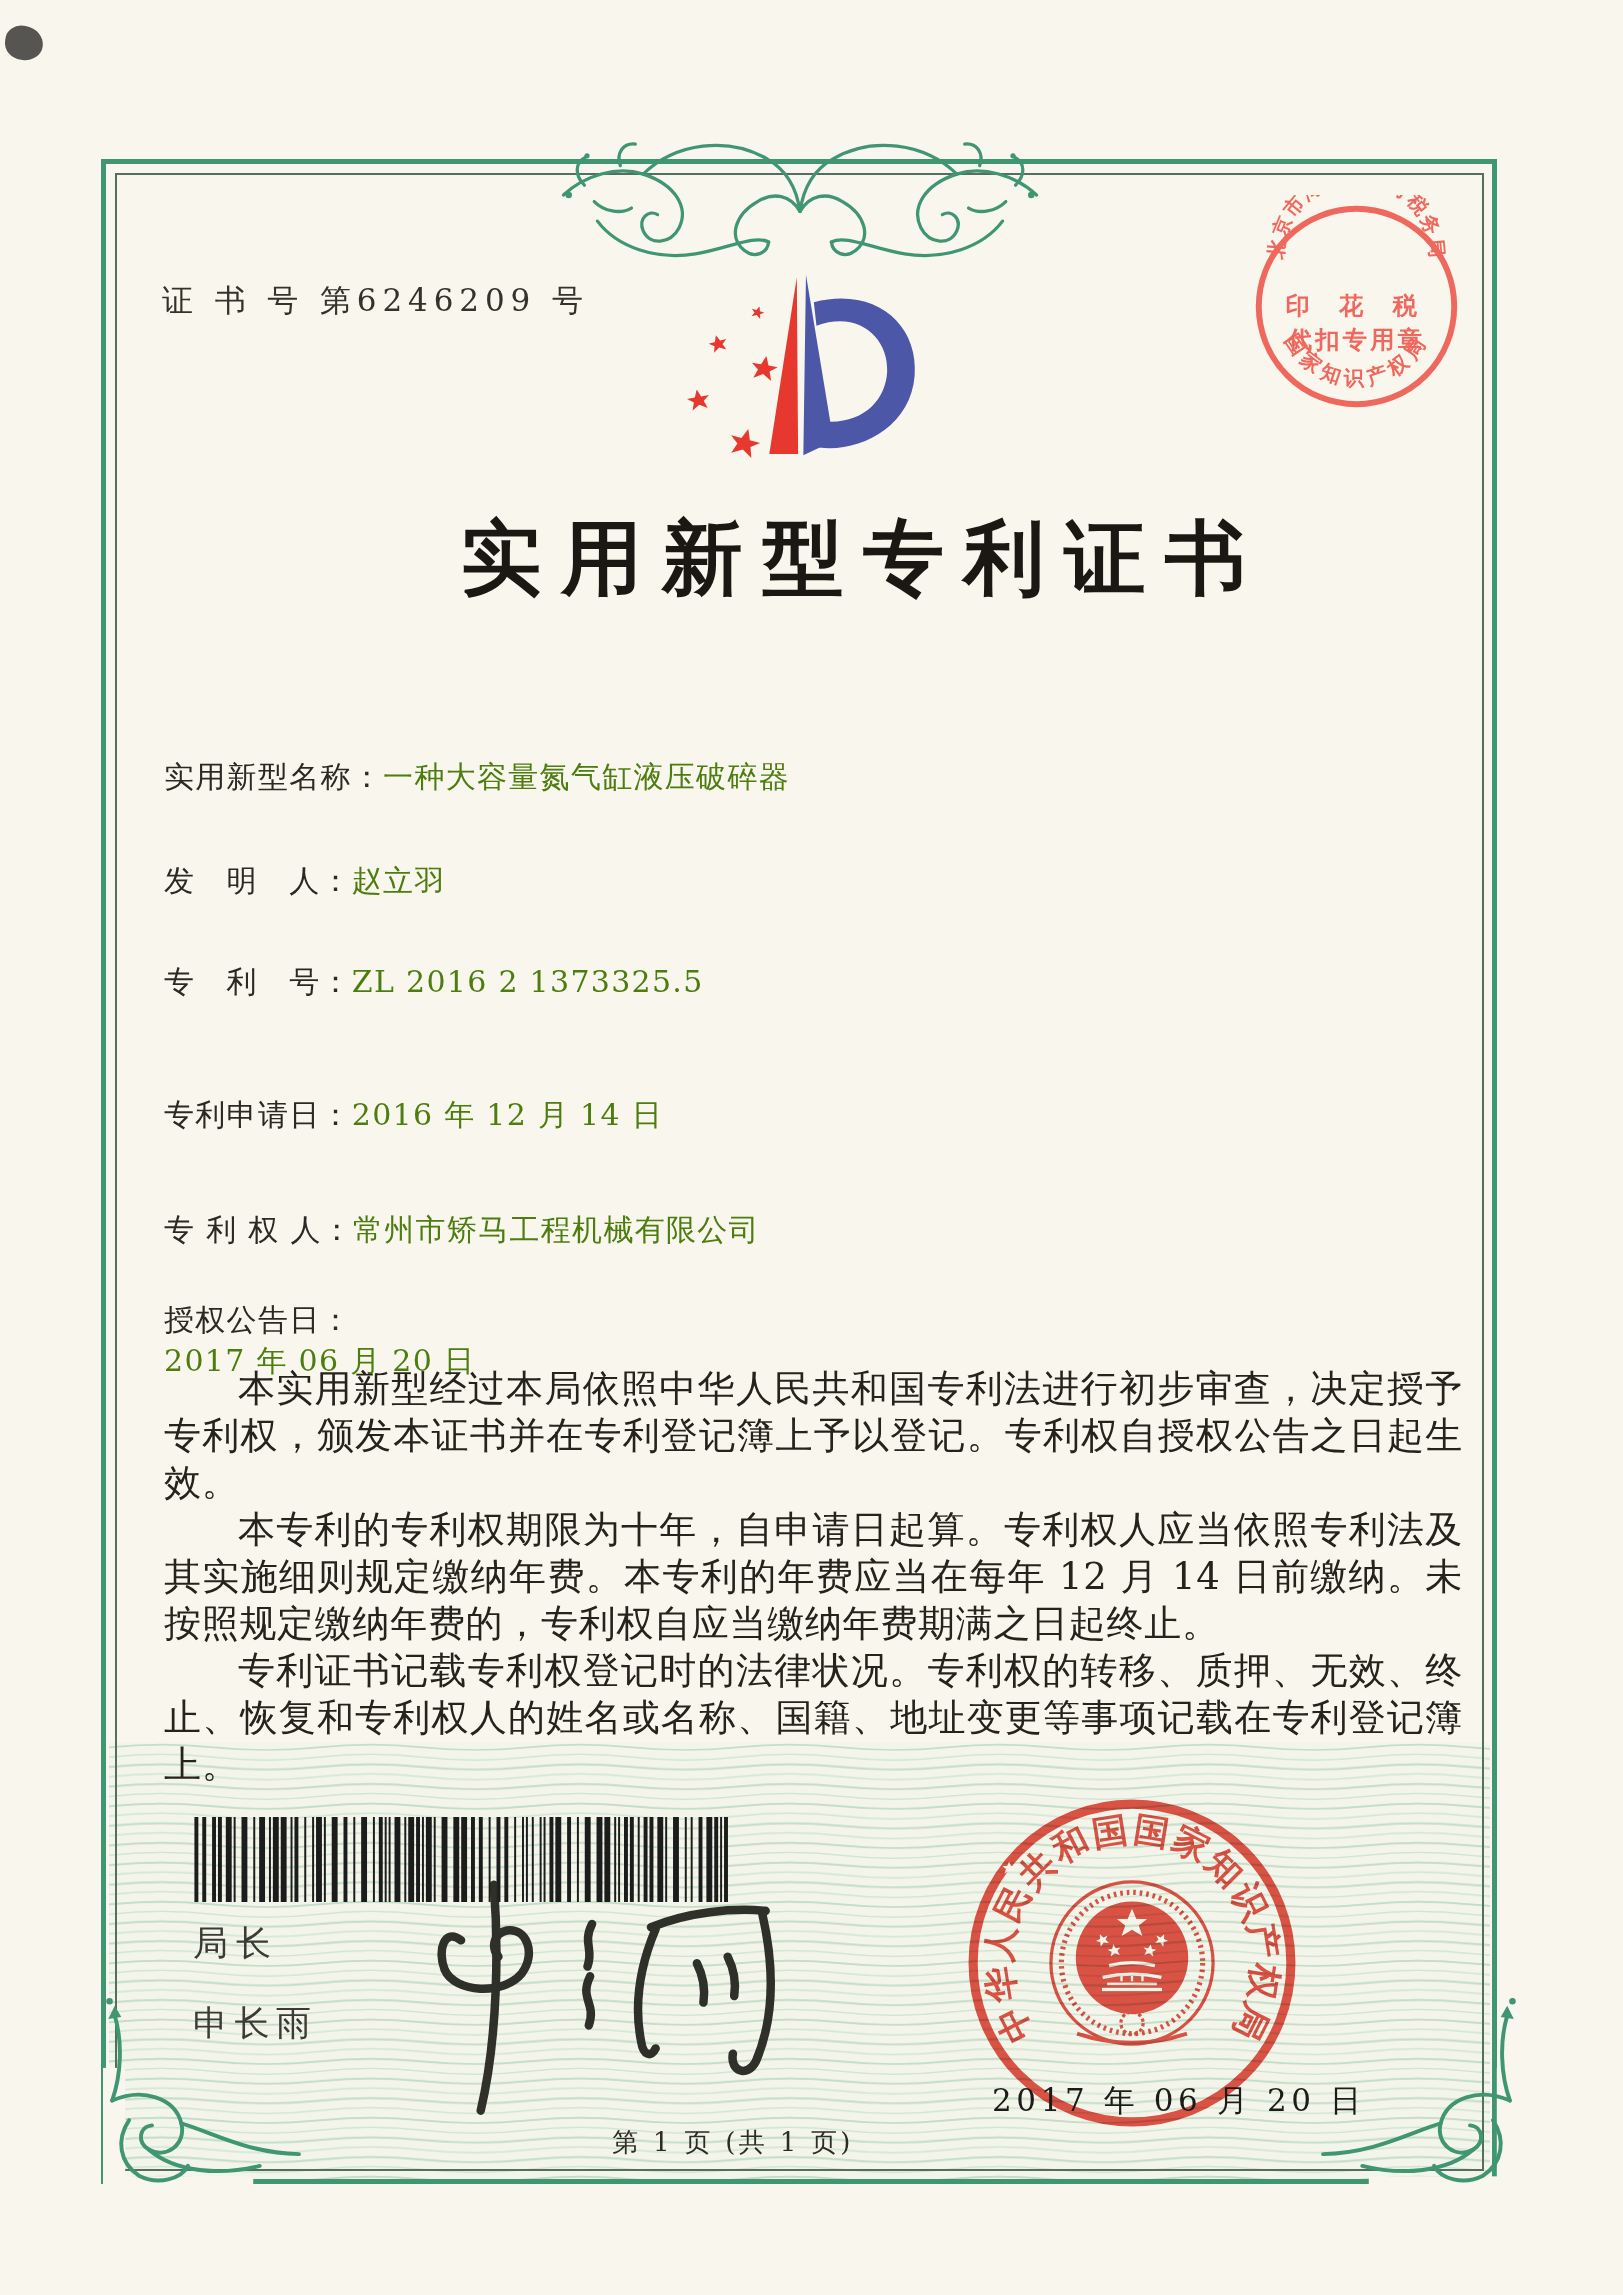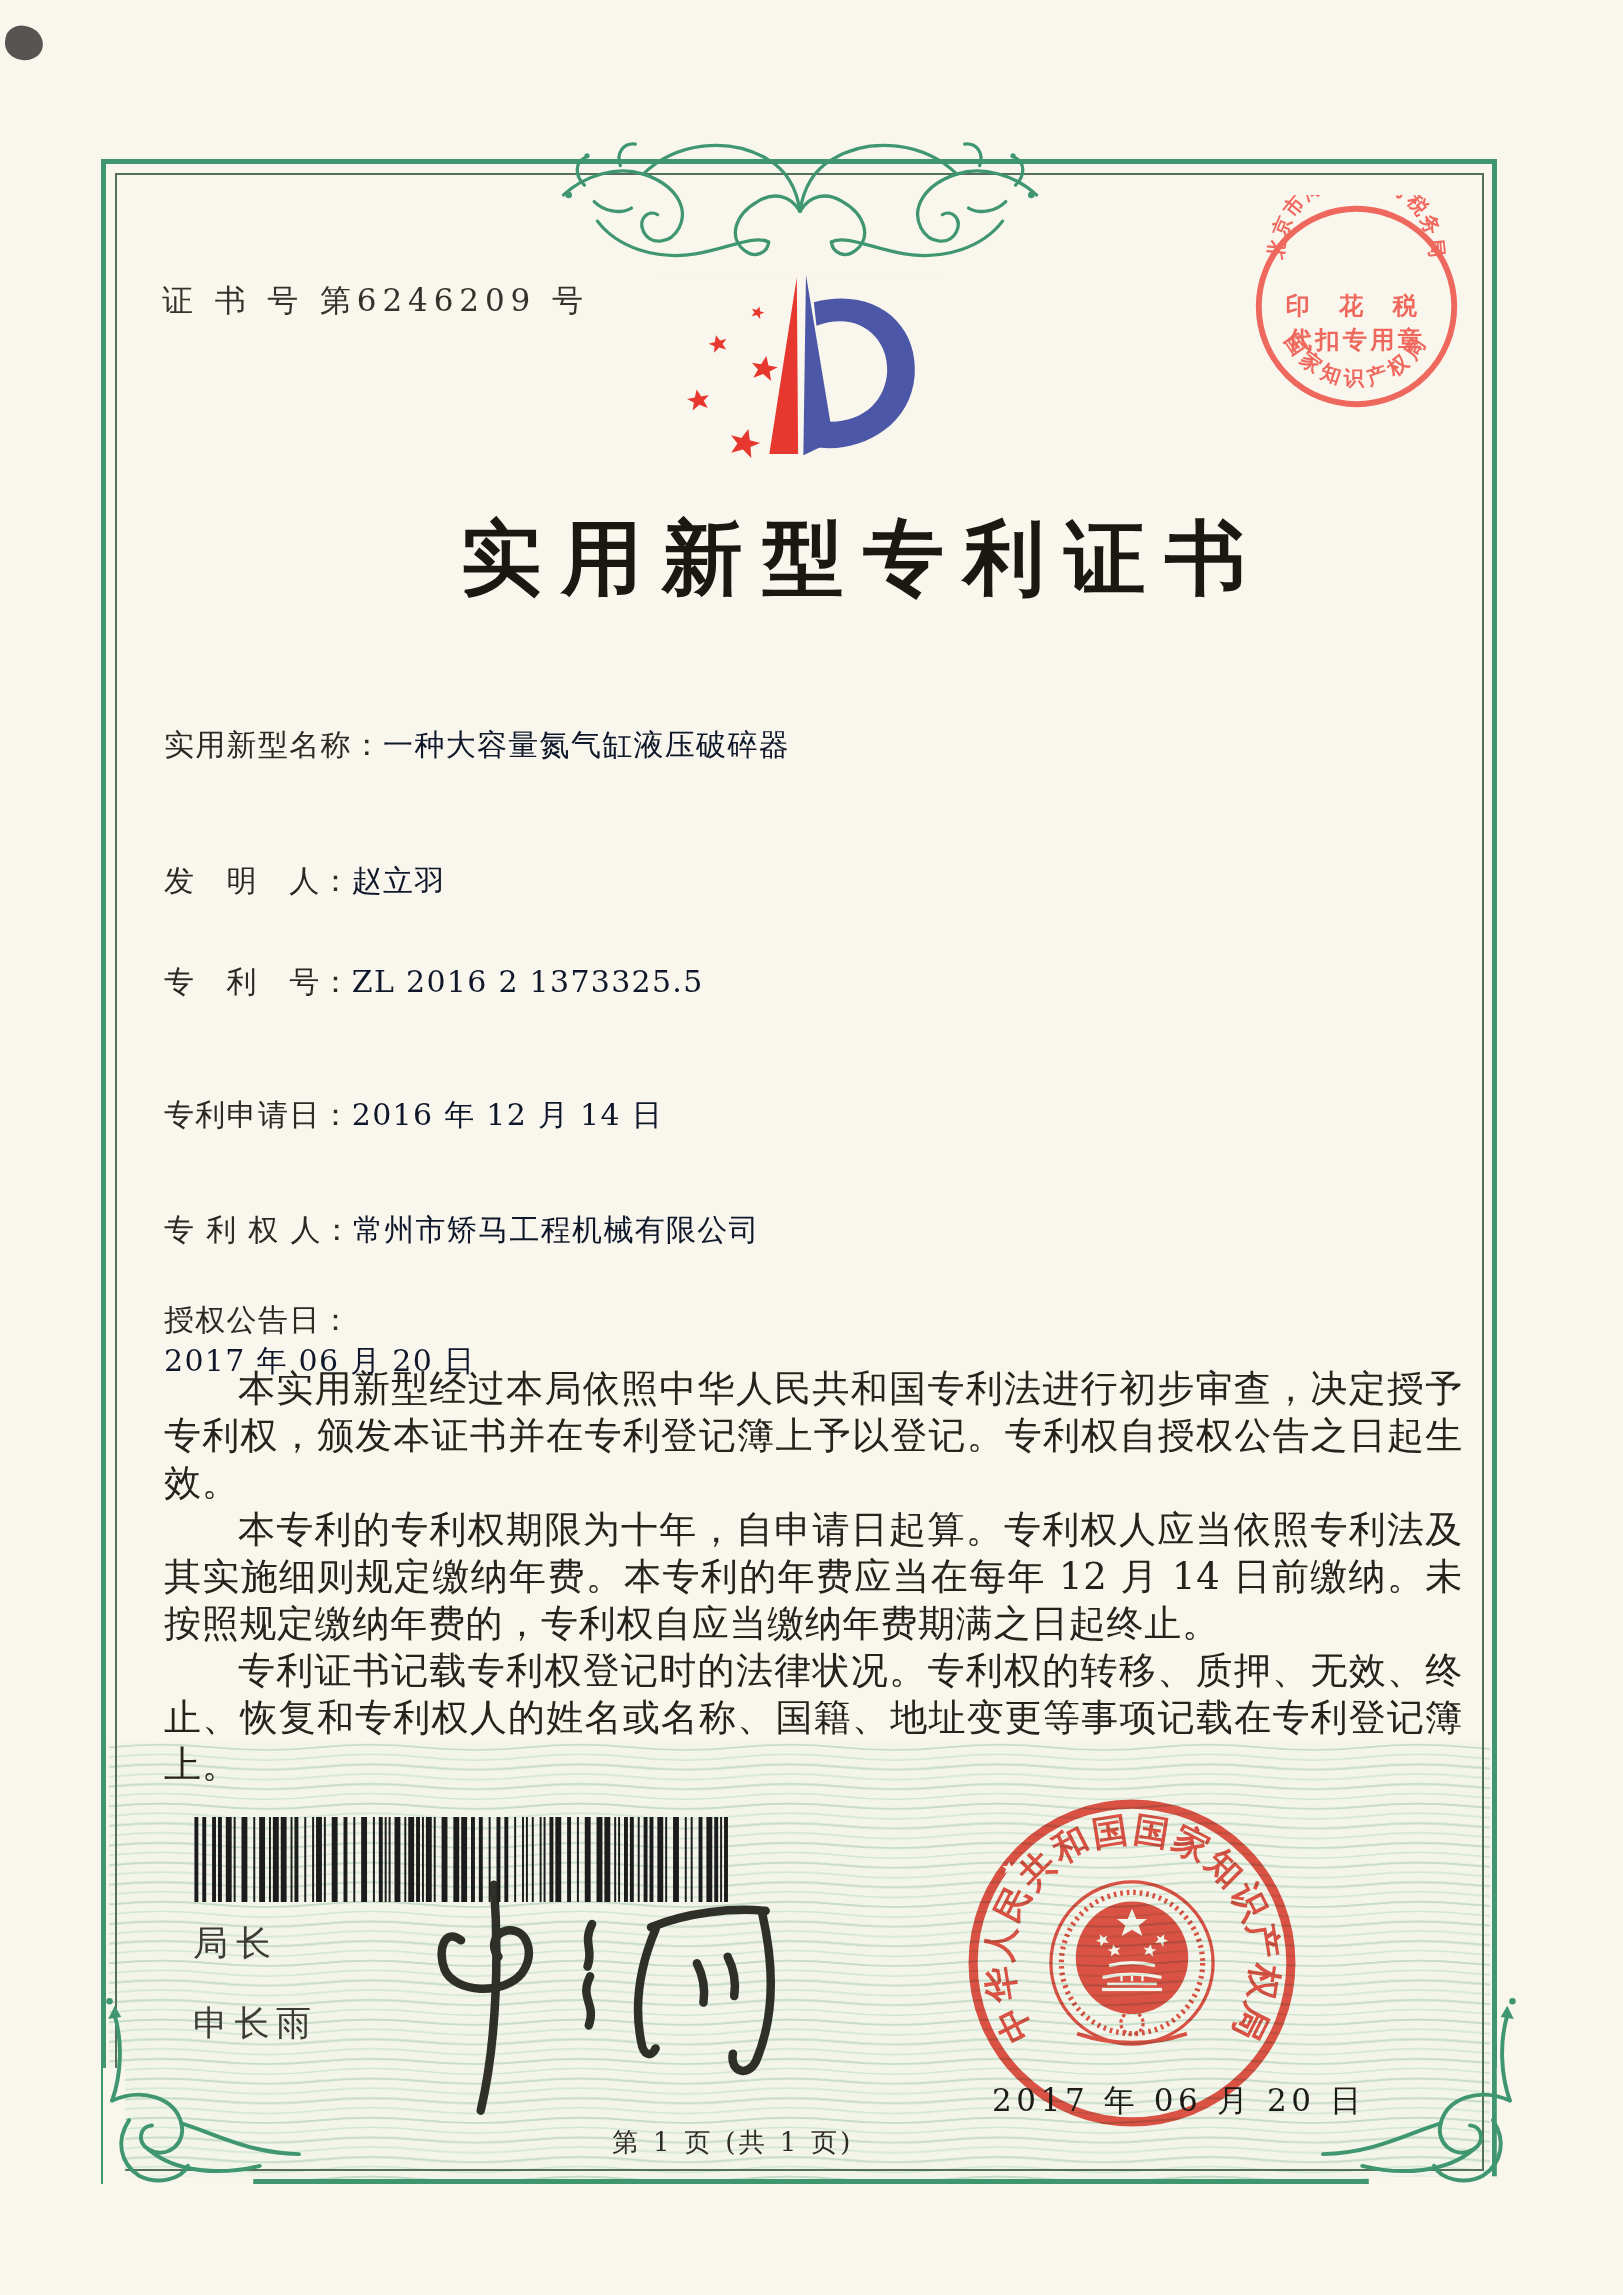--- a/index.html
+++ b/index.html
@@ -12,21 +12,21 @@
   
   .smudge{left:5.2px;top:26px;width:38px;height:34px;background:#32312e;opacity:.82;border-radius:45% 55% 50% 50%;transform:rotate(8deg);}
   
   .frame-outer{left:101px;top:159px;width:1386px;height:2015px;border:5.2px solid #3f9671;}
   .frame-inner{left:9.2px;top:9.2px;width:1365px;height:1994px;border:2px solid #54705d;position:absolute;}
   
   .certno{left:162px;top:280px;font-size:31px;letter-spacing:5.9px;color:#35322c;}
   .title{left:101px;top:505px;width:1524px;text-align:center;font-size:81px;font-weight:bold;letter-spacing:19.6px;color:#1b1813;}
   .field{left:164px;display:flex;align-items:baseline;font-size:30px;color:#26221c;letter-spacing:1.3px;white-space:nowrap;}
   .flabel{color:#2c2824;}
-  .fvalue{color:#0f172a;}
+  .fvalue{color:#4d7c0f;}
   .f0{top:725px;} .f1{top:861px;} .f2{top:962px;} .f3{top:1095px;} .f4{top:1210px;} .f5{top:1300px;flex-direction:column;}
   .bodytext{left:164px;top:1365px;width:1299px;font-size:37px;line-height:47px;color:#26221c;text-align:justify;letter-spacing:0.7px;}
   .bodytext p{margin:0;text-indent:2em;}
   .director{left:193px;top:1920px;font-size:35px;letter-spacing:7.9px;color:#3c3a34;}
   .director-name{left:193px;top:2000px;font-size:35px;letter-spacing:6.5px;color:#3c3a34;}
   .sealdate{left:992px;top:2080px;font-size:31px;letter-spacing:4.6px;color:#1d1b17;z-index:8;}
   .footer{left:98px;top:2125px;width:1270px;text-align:center;font-size:26px;letter-spacing:3.3px;color:#2e2b26;z-index:7;}
   .seal{mix-blend-mode:multiply;}
   svg{display:block;}
   svg text{font-family:"DejaVu Serif","Liberation Serif",serif;}
@@ -109,21 +109,21 @@
   <polygon points="226,4 222,280 268,258" fill="#4d57a7"></polygon>
   <use href="#star" transform="translate(152,62) rotate(18)"></use>
   <use href="#star" transform="translate(92,110) rotate(-15) scale(1.4)"></use>
   <use href="#star" transform="translate(162,148) rotate(10) scale(2.0)"></use>
   <use href="#star" transform="translate(62,196) rotate(-10) scale(1.7)"></use>
   <use href="#star" transform="translate(132,262) rotate(15) scale(2.3)"></use>
 </svg>
 
 <div class="abs title" style="z-index:5;">实用新型专利证书</div>
 
-<div class="abs field f0" style="z-index:5;">
+<div class="abs field f0" style="z-index:5;margin-top:32px;">
   <span class="flabel">实用新型名称：</span>
   <span class="fvalue">一种大容量氮气缸液压破碎器</span>
 </div>
 <div class="abs field f1" style="z-index:5;">
   <span class="flabel">发　明　人：</span>
   <span class="fvalue">赵立羽</span>
 </div>
 <div class="abs field f2" style="z-index:5;">
   <span class="flabel">专　利　号：</span>
   <span class="fvalue">ZL 2016 2 1373325.5</span>

